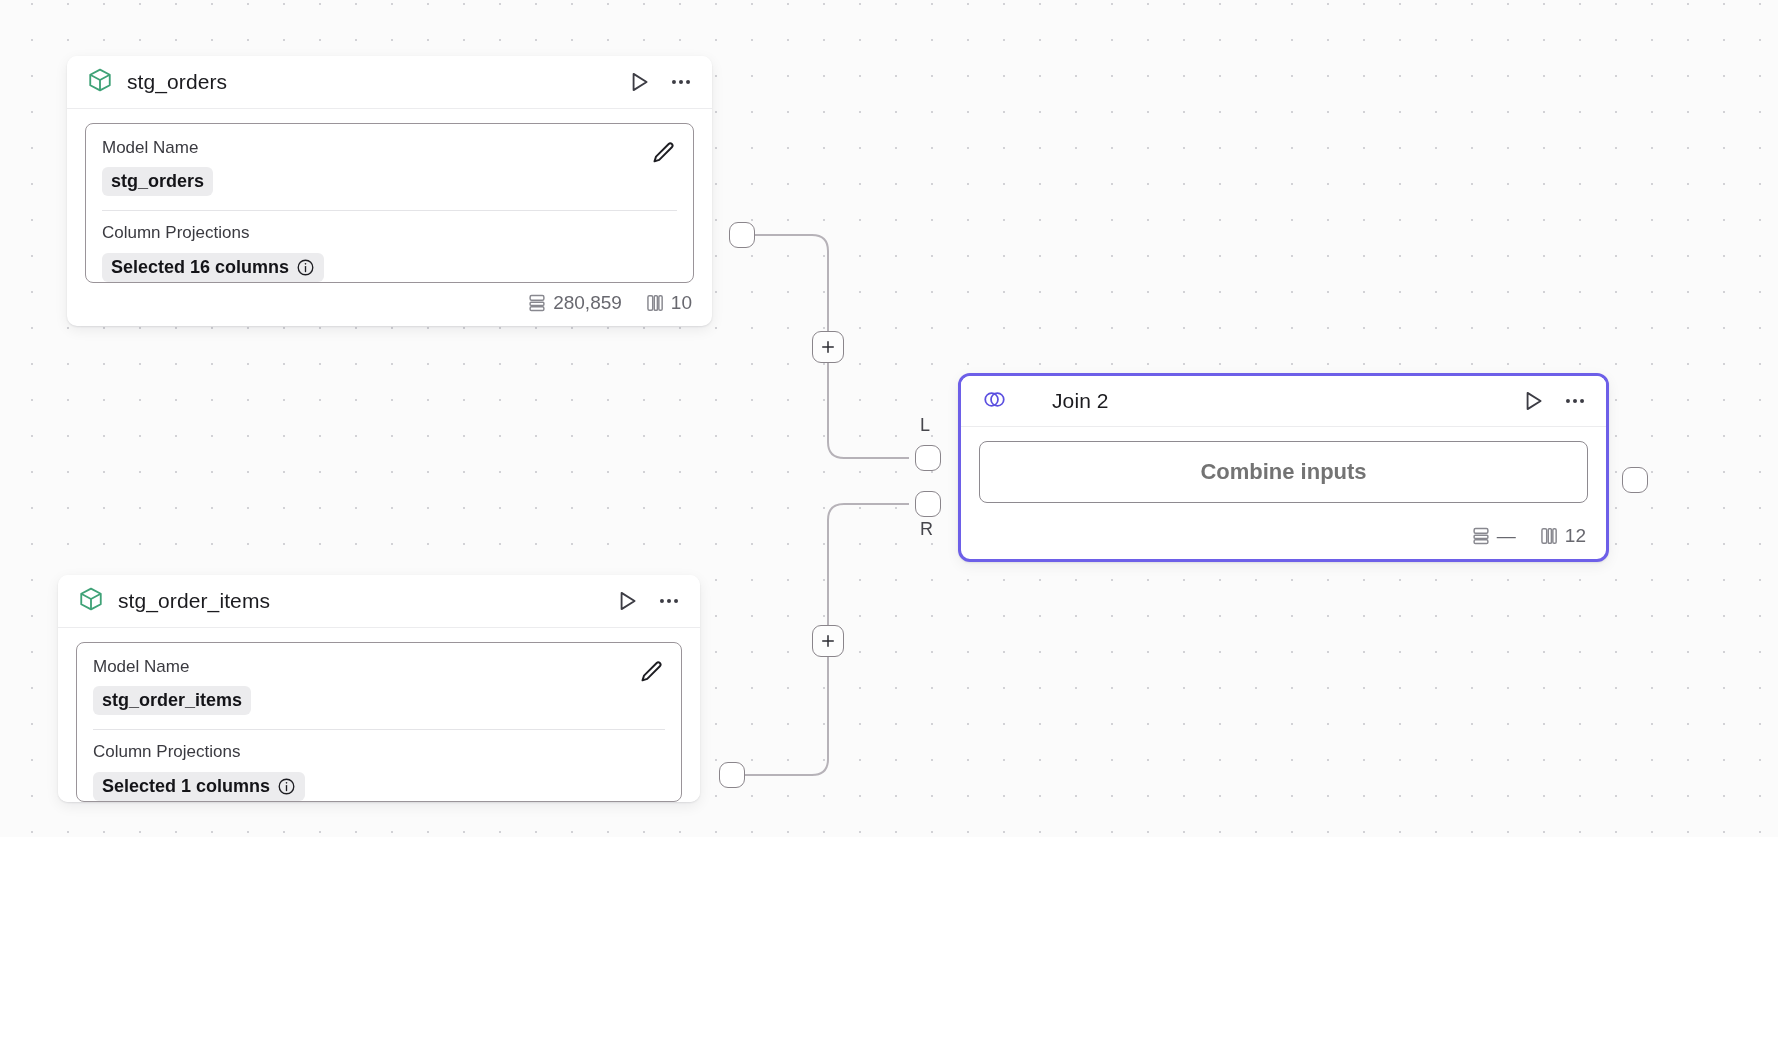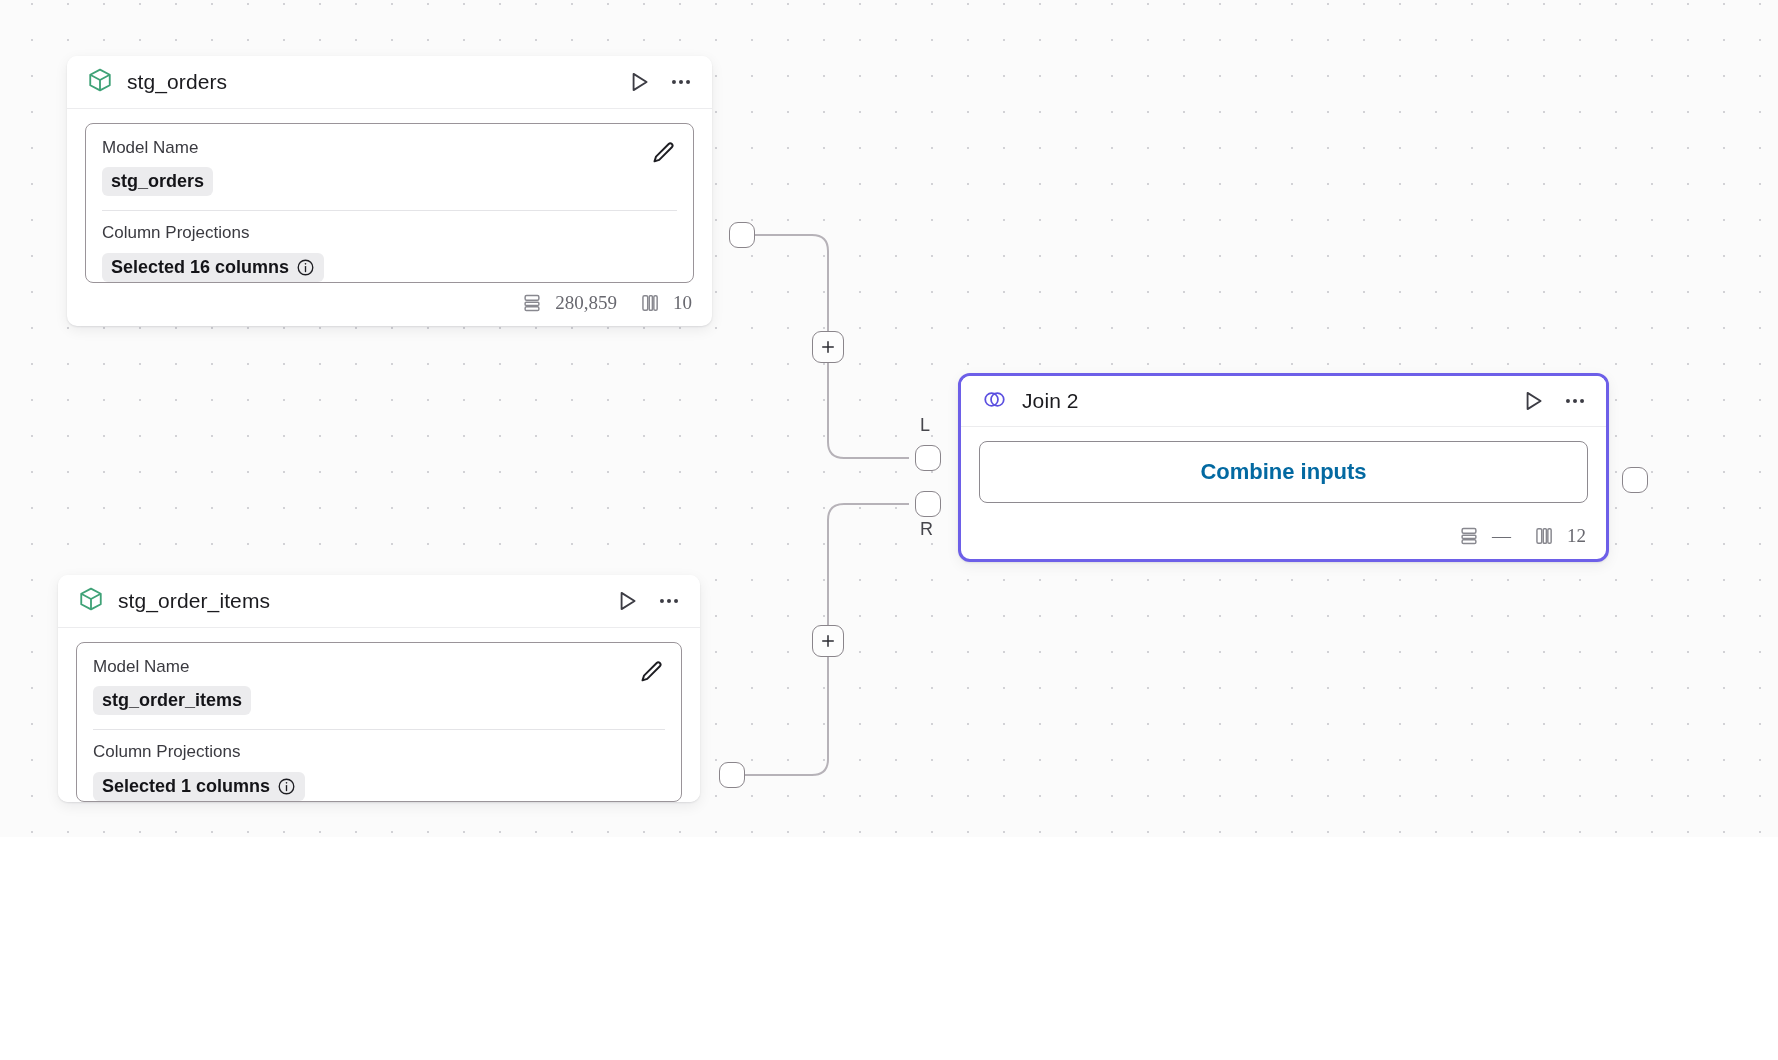--- a/index.html
+++ b/index.html
@@ -108,48 +108,48 @@
     align-items: center;
     justify-content: flex-end;
     gap: 10px;
     padding: 9px 20px 12px 20px;
     font-size: 19px;
     color: #68686f;
   }
   .stat {
     display: flex;
     align-items: center;
-    gap: 12px;
-    font-family: Liberation Serif, serif;
+    gap: 5px;
   }
   .stat + .stat { margin-left: 12px; }
 
   
   .node.join {
     border: 3px solid #6d5fe8;
     border-radius: 12px;
     box-shadow: 0 1px 2px rgba(16,17,26,.08), 0 4px 14px rgba(16,17,26,.06);
   }
   .node.join .node-header {
     height: 50px;
     border-radius: 9px 9px 0 0;
+    gap: 30px;
   }
   .combine-btn {
     box-sizing: border-box;
     margin: 14px 18px 0 18px;
     height: 62px;
     border: 1px solid #8e8a90;
     border-radius: 8px;
     background: #ffffff;
     display: flex;
     align-items: center;
     justify-content: center;
     font-size: 22px;
     font-weight: bold;
-    color: #0369a1;
+    color: #737373;
     cursor: pointer;
   }
 
   
   .port {
     position: absolute;
     width: 26px;
     height: 26px;
     box-sizing: border-box;
     background: #ffffff;

